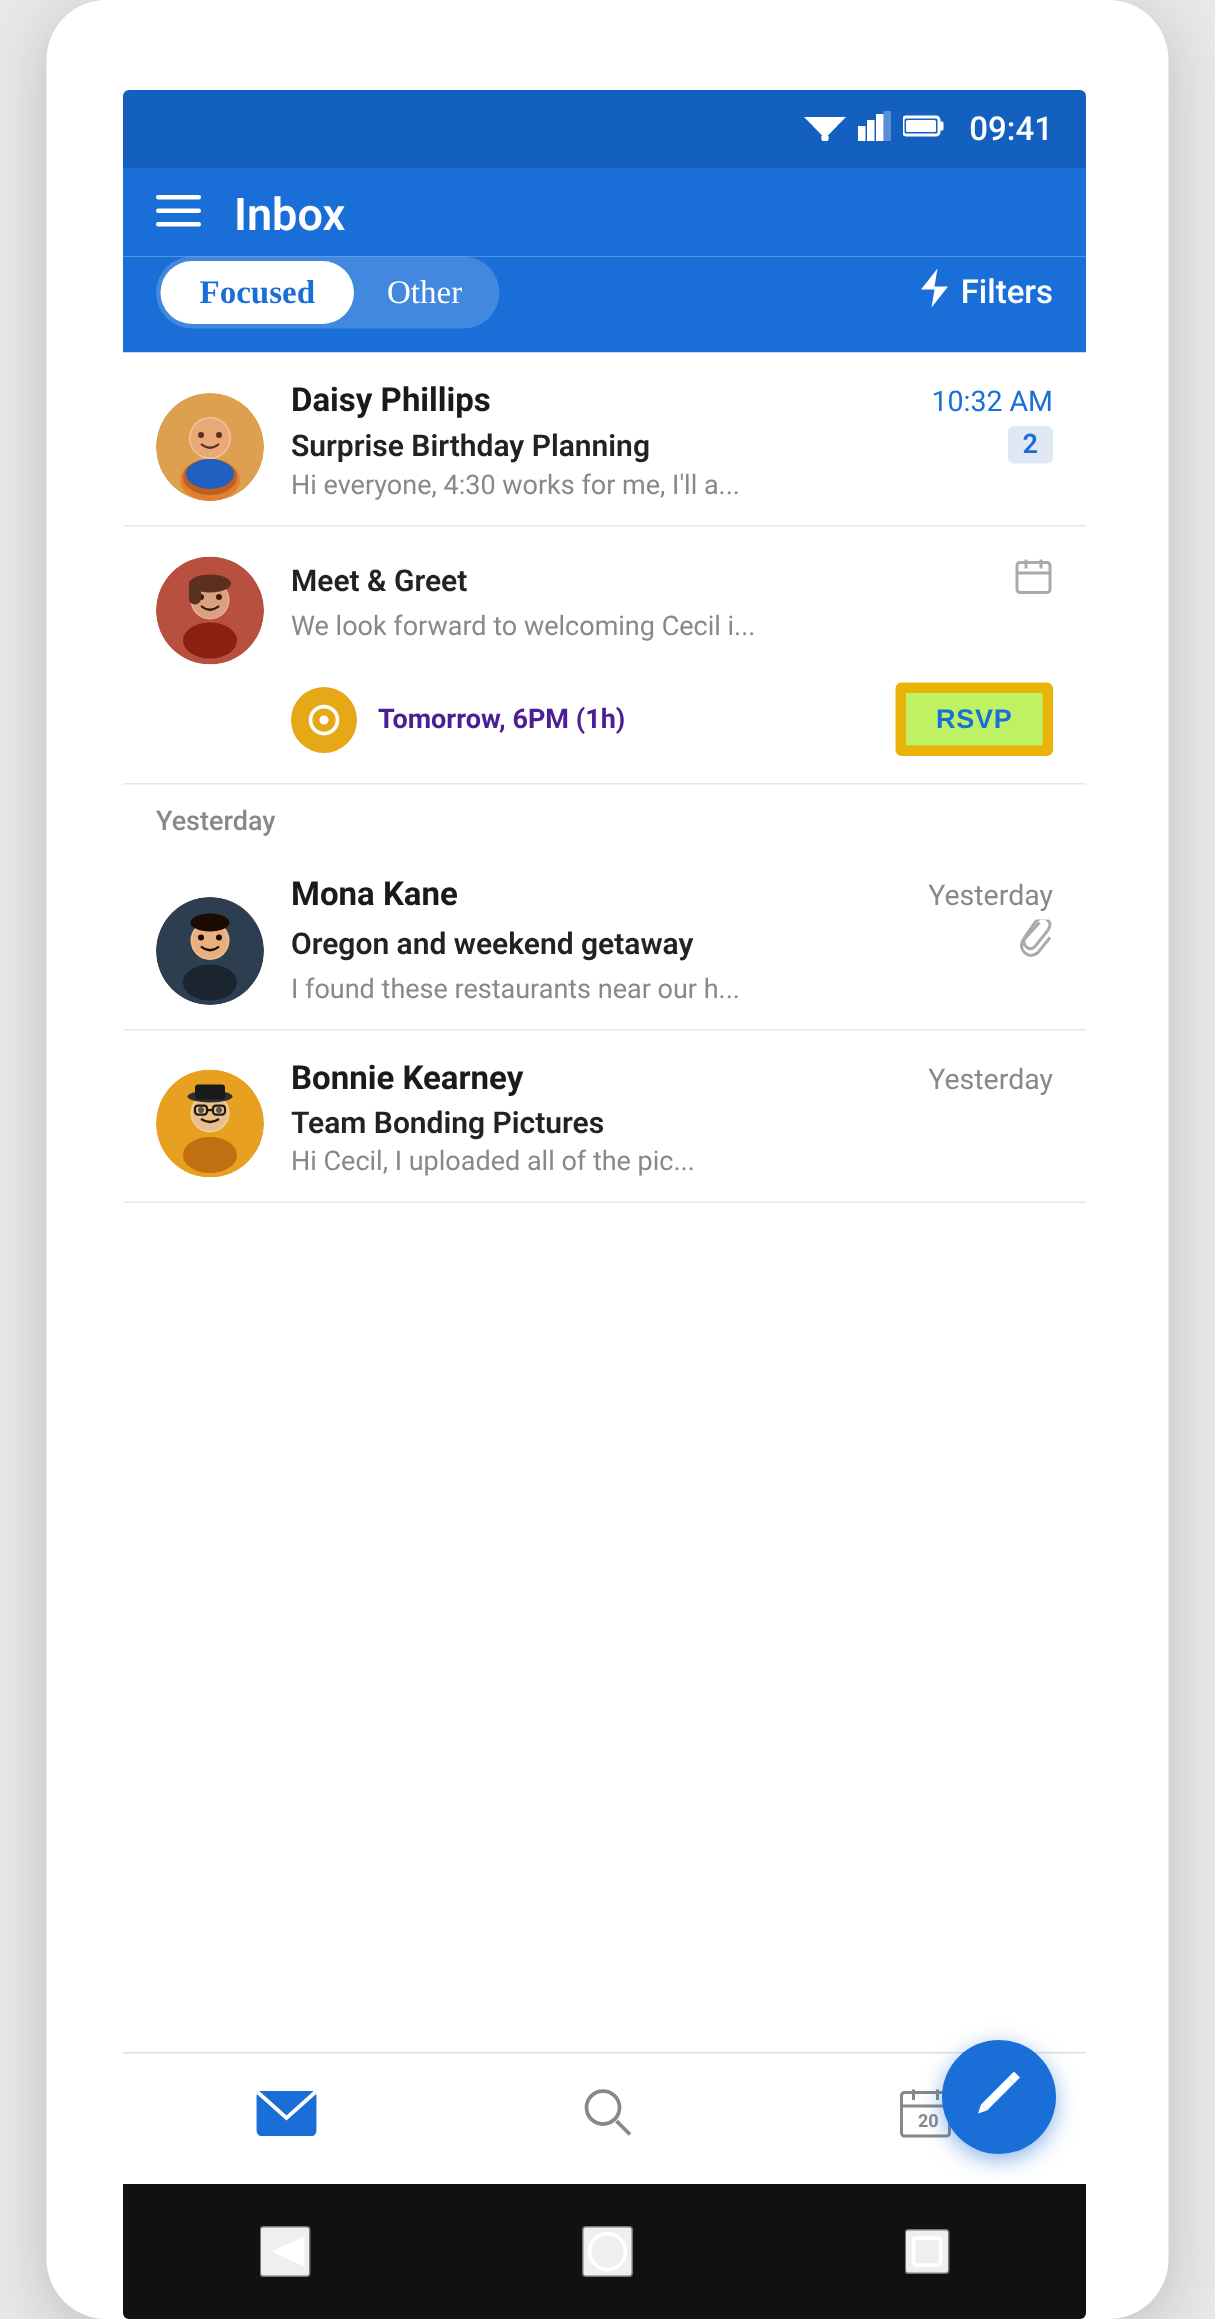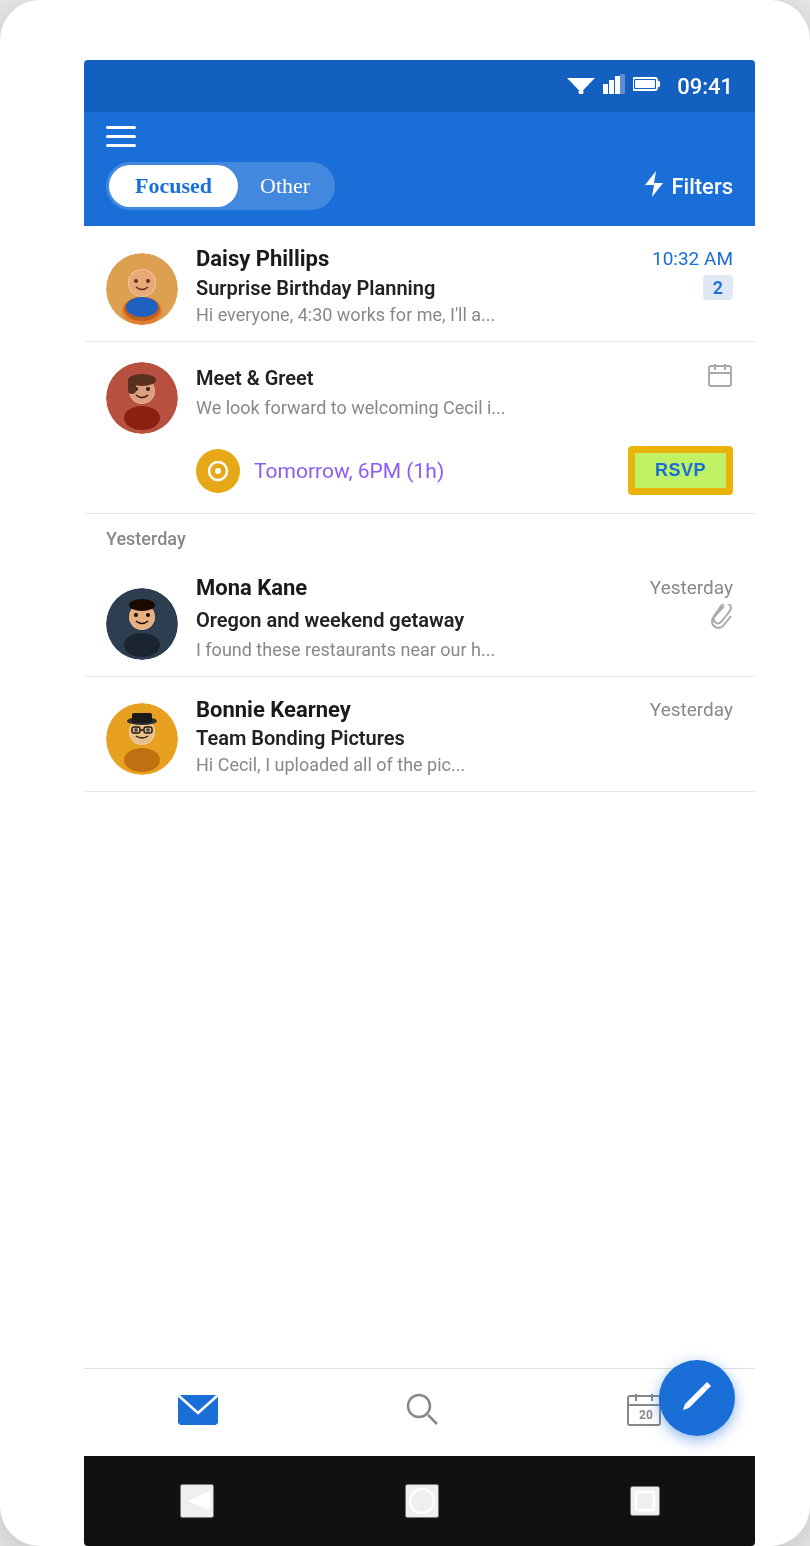--- a/index.html
+++ b/index.html
@@ -5,30 +5,30 @@
     * { margin: 0; padding: 0; box-sizing: border-box; }
     body {
       background: #e8e8e8;
       display: flex;
       justify-content: center;
       align-items: center;
       min-height: 100vh;
       font-family: 'Roboto', Arial, sans-serif;
     }
     .phone-frame {
-      width: 810px;
+      width: 748px;
       height: 1546px;
       background: #fff;
       border-radius: 40px;
       box-shadow: 0 8px 40px rgba(0,0,0,0.18);
       overflow: hidden;
       display: flex;
       flex-direction: column;
       position: relative;
-      padding: 60px 55px 0 84px;
+      padding: 60px 55px 0 51px;
     }
     .phone-inner {
       flex: 1;
       display: flex;
       flex-direction: column;
       overflow: hidden;
       border-radius: 4px;
     }
     
     .status-bar {
@@ -198,23 +198,24 @@
       height: 44px;
       border-radius: 50%;
       background: #e6a817;
       display: flex;
       align-items: center;
       justify-content: center;
       margin-right: 14px;
       flex-shrink: 0;
     }
     .event-time-text {
-      font-size: 21px;
-      color: #8b5cf6;
+      font-size: 18px;
+      color: #4c1d95;
       flex: 1;
+      font-weight: bold;
     }
     .rsvp-btn {
       border: 7px solid #eab308;
       color: #1a6ed8;
       background: #bef264;
       border-radius: 4px;
       padding: 7px 20px;
       font-size: 18px;
       font-weight: 700;
       cursor: pointer;
@@ -337,20 +338,21 @@
     </div>
 
     <div class="toolbar">
       <span class="hamburger">
         <svg width="30" height="22" viewBox="0 0 30 22" fill="white">
           <rect y="0" width="30" height="3" rx="1.5" fill="white"></rect>
           <rect y="9" width="30" height="3" rx="1.5" fill="white"></rect>
           <rect y="18" width="30" height="3" rx="1.5" fill="white"></rect>
         </svg>
       </span>
+      <span class="toolbar-title">Inbox</span>
     </div>
 
     <div class="tab-bar">
       <div class="tab-group">
         <span class="tab-focused">Focused</span>
         <span class="tab-other">Other</span>
       </div>
       <div class="filters-btn">
         <span class="filters-bolt">
           <svg width="18" height="26" viewBox="0 0 18 26" fill="white">

